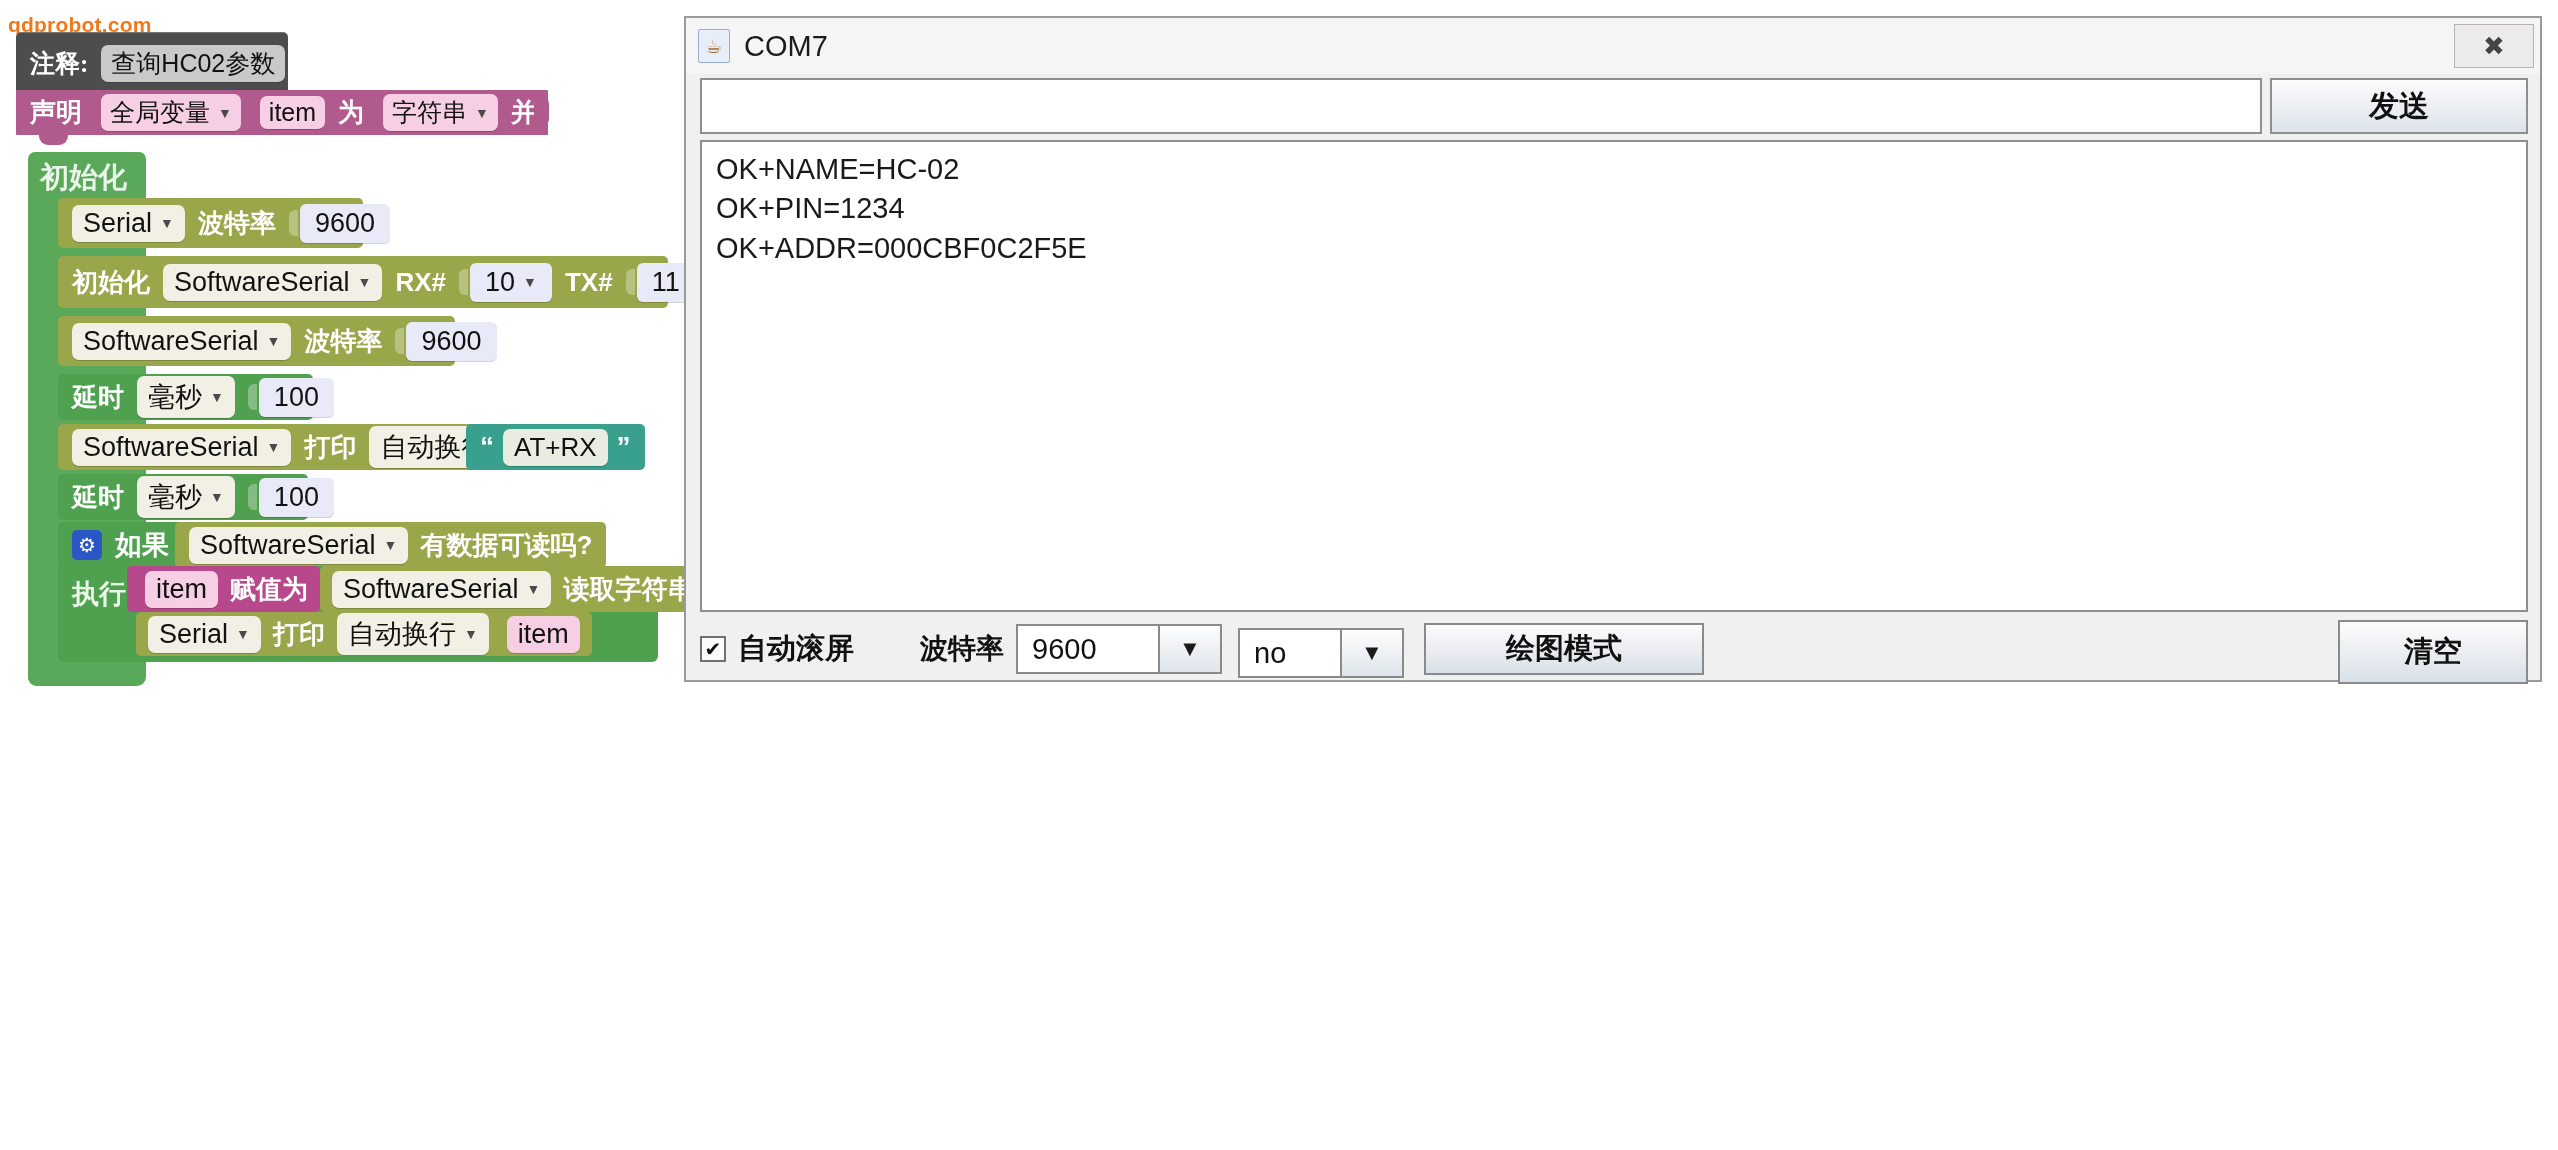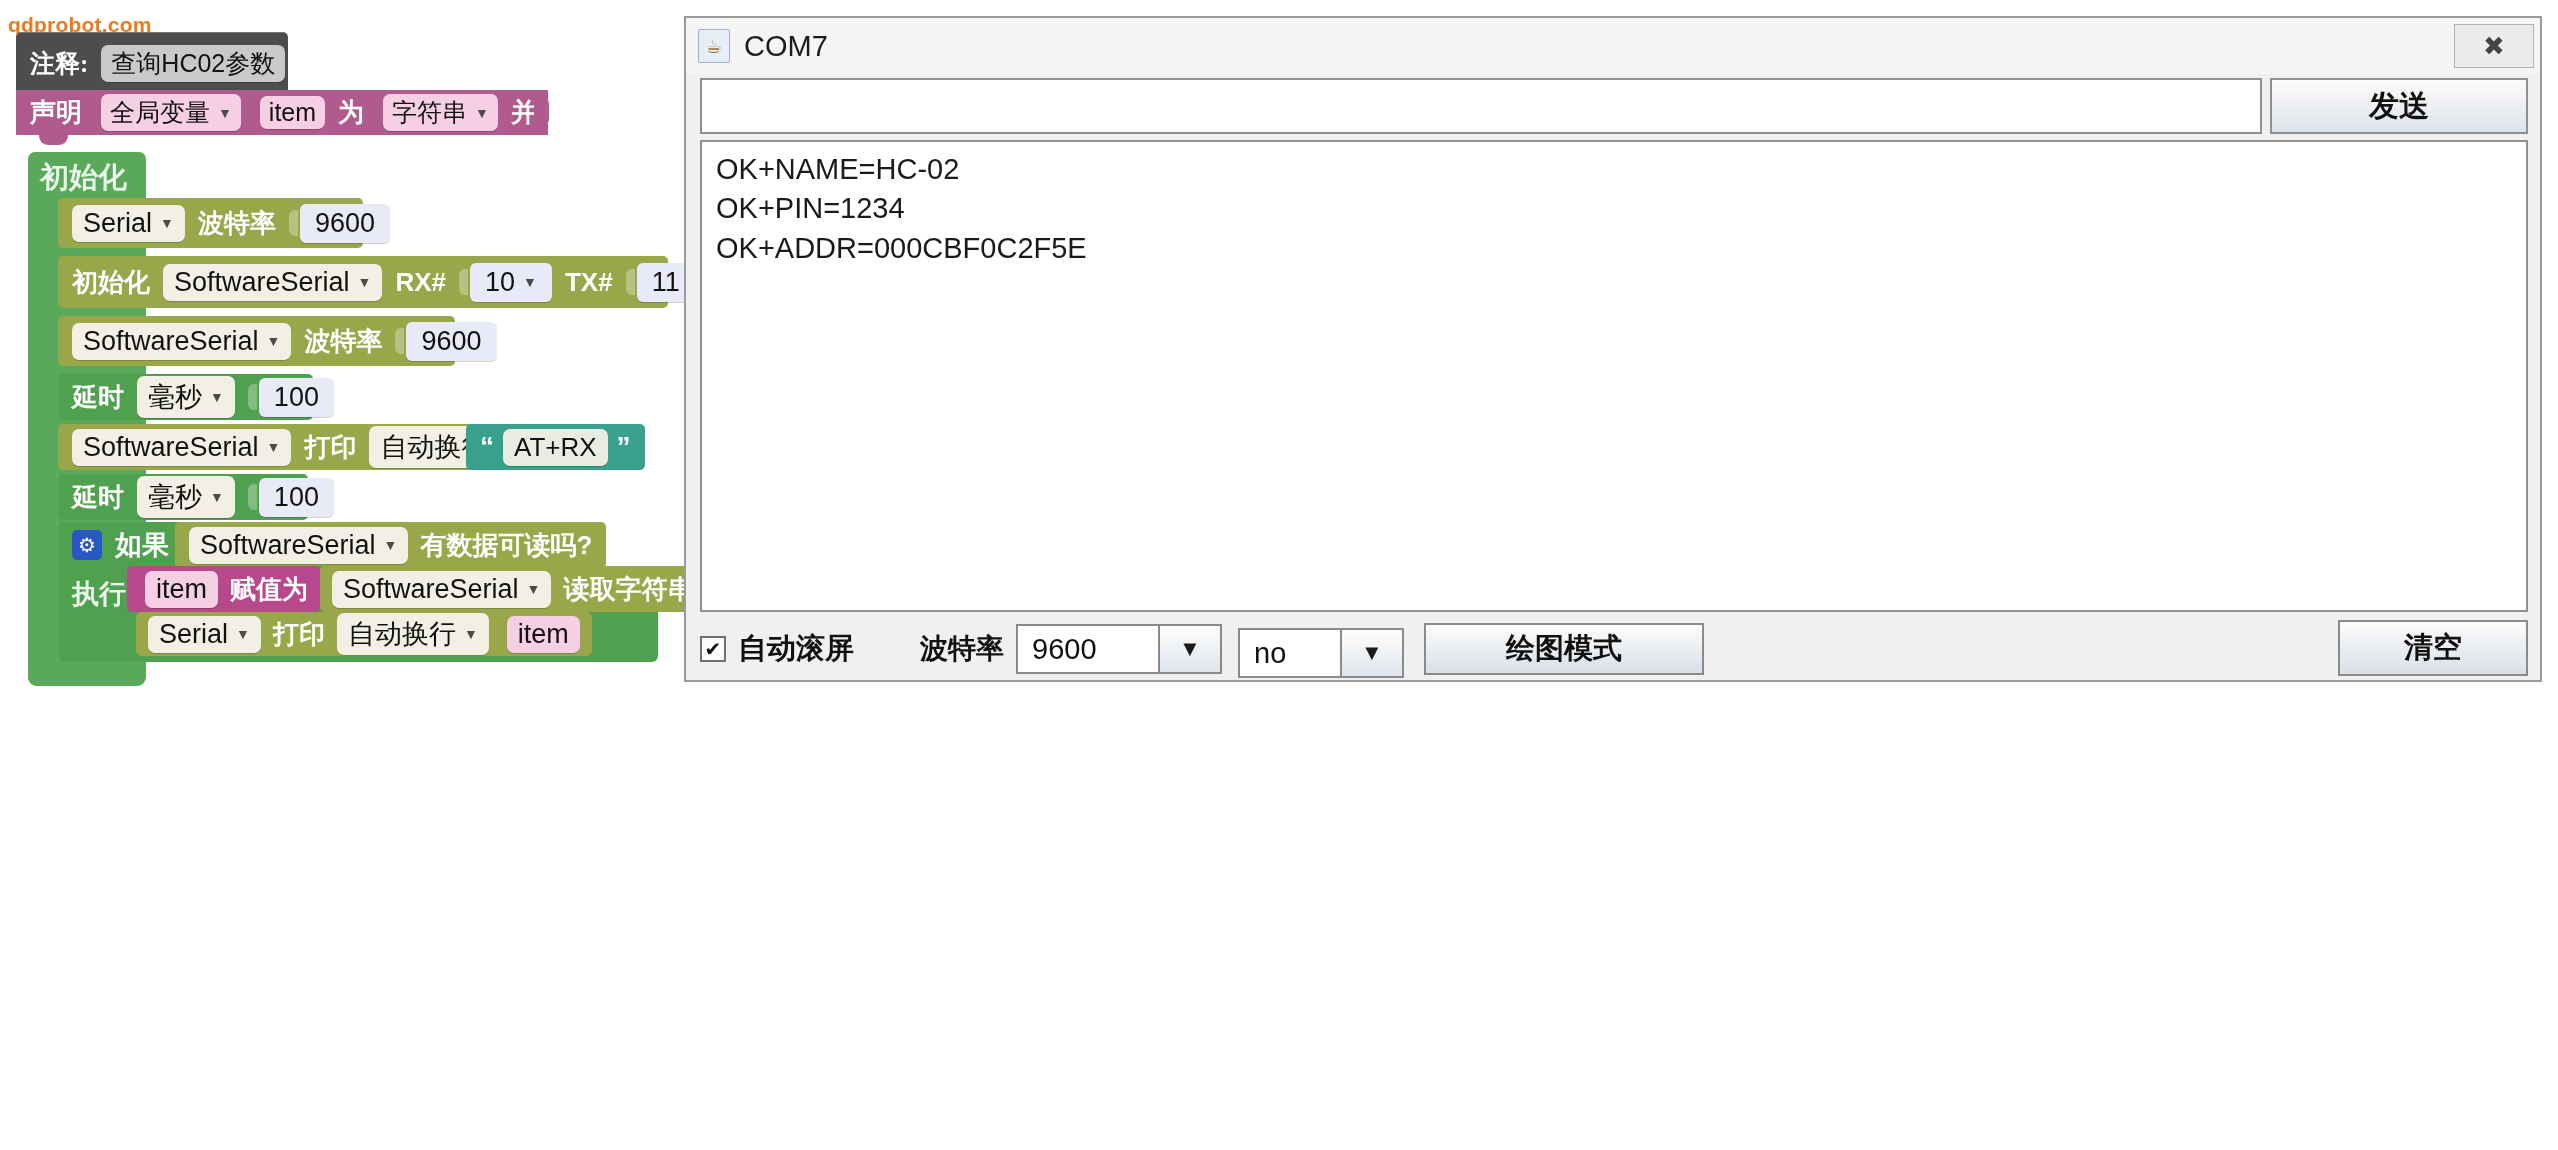--- a/index.html
+++ b/index.html
@@ -225,21 +225,21 @@
   #baud-combo { margin-left: 12px; }
   #lineend-combo { margin-left: 16px; margin-top: 8px; }
   #lineend-combo .val { min-width: 72px; }
   .btn {
     display: inline-flex; align-items: center; justify-content: center;
     background: linear-gradient(#fcfcfc,#d9e0e8);
     border: 2px solid #8a8a8a; box-sizing: border-box;
     font-size: 29px; color: #111; font-weight: bold;
   }
   #plot-button { height: 52px; width: 280px; margin-left: 20px; }
-  #clear-button { height: 56px; width: 190px; position: absolute; right: 0; top: -2px; }
+  #clear-button { height: 64px; width: 190px; position: absolute; right: 0; top: -2px; }
 </style>
 </head>
 <body>
 
 <div class="root">
 
   <div class="watermark">qdprobot.com</div>
 
   <div class="blk" id="comment-block">
     <div class="row">

